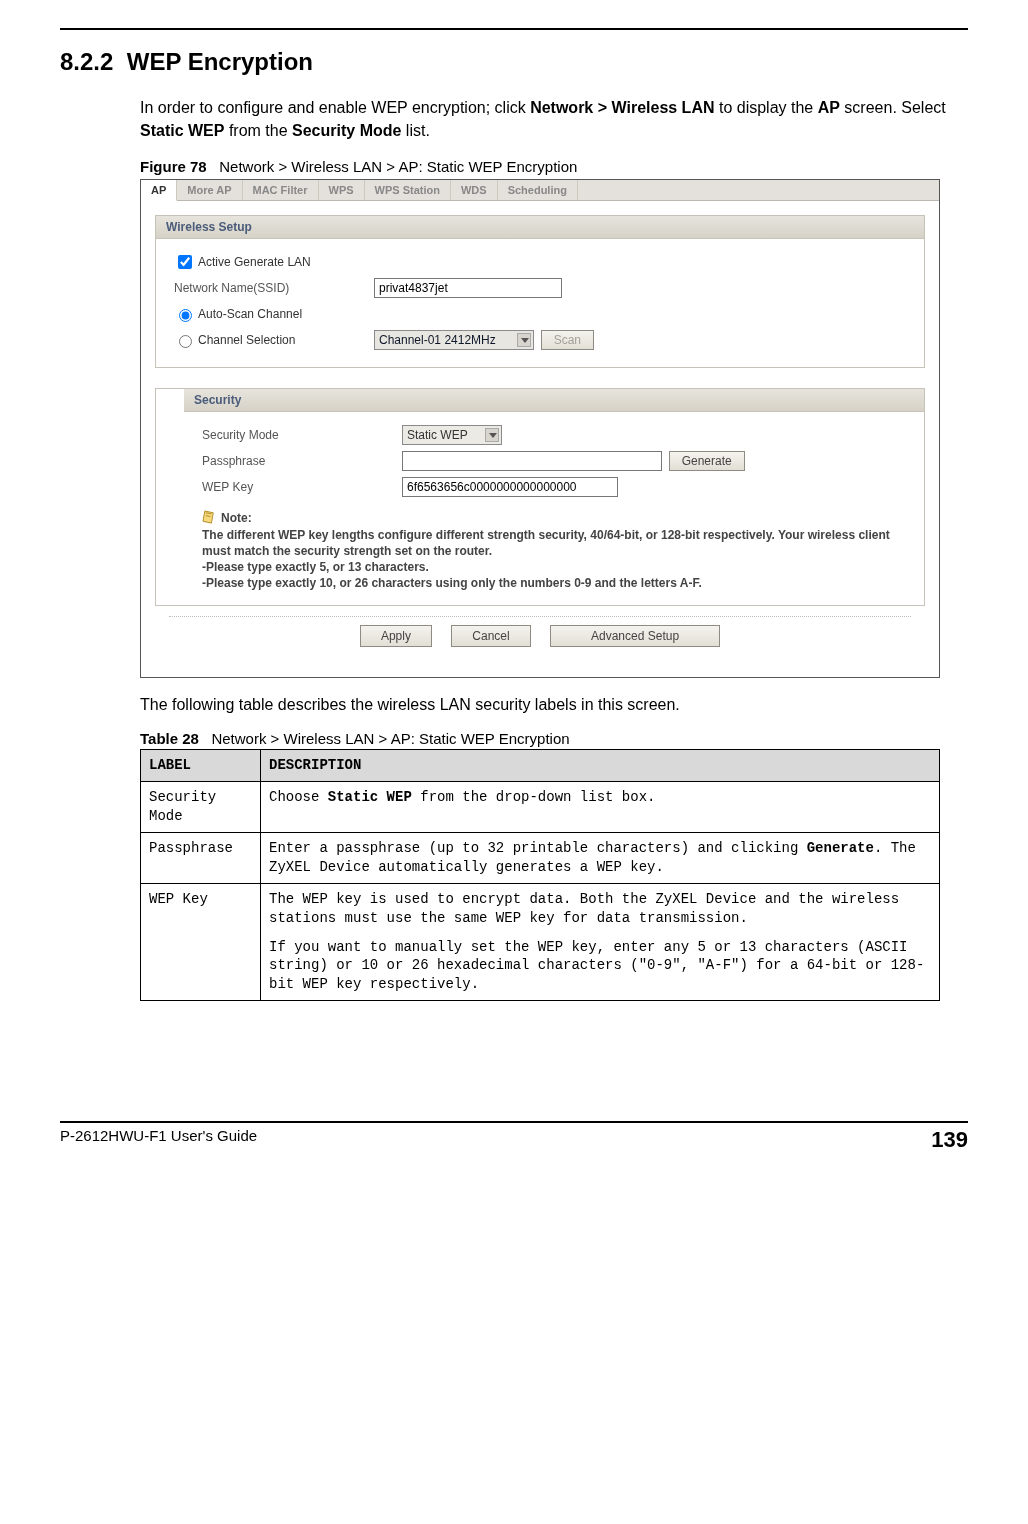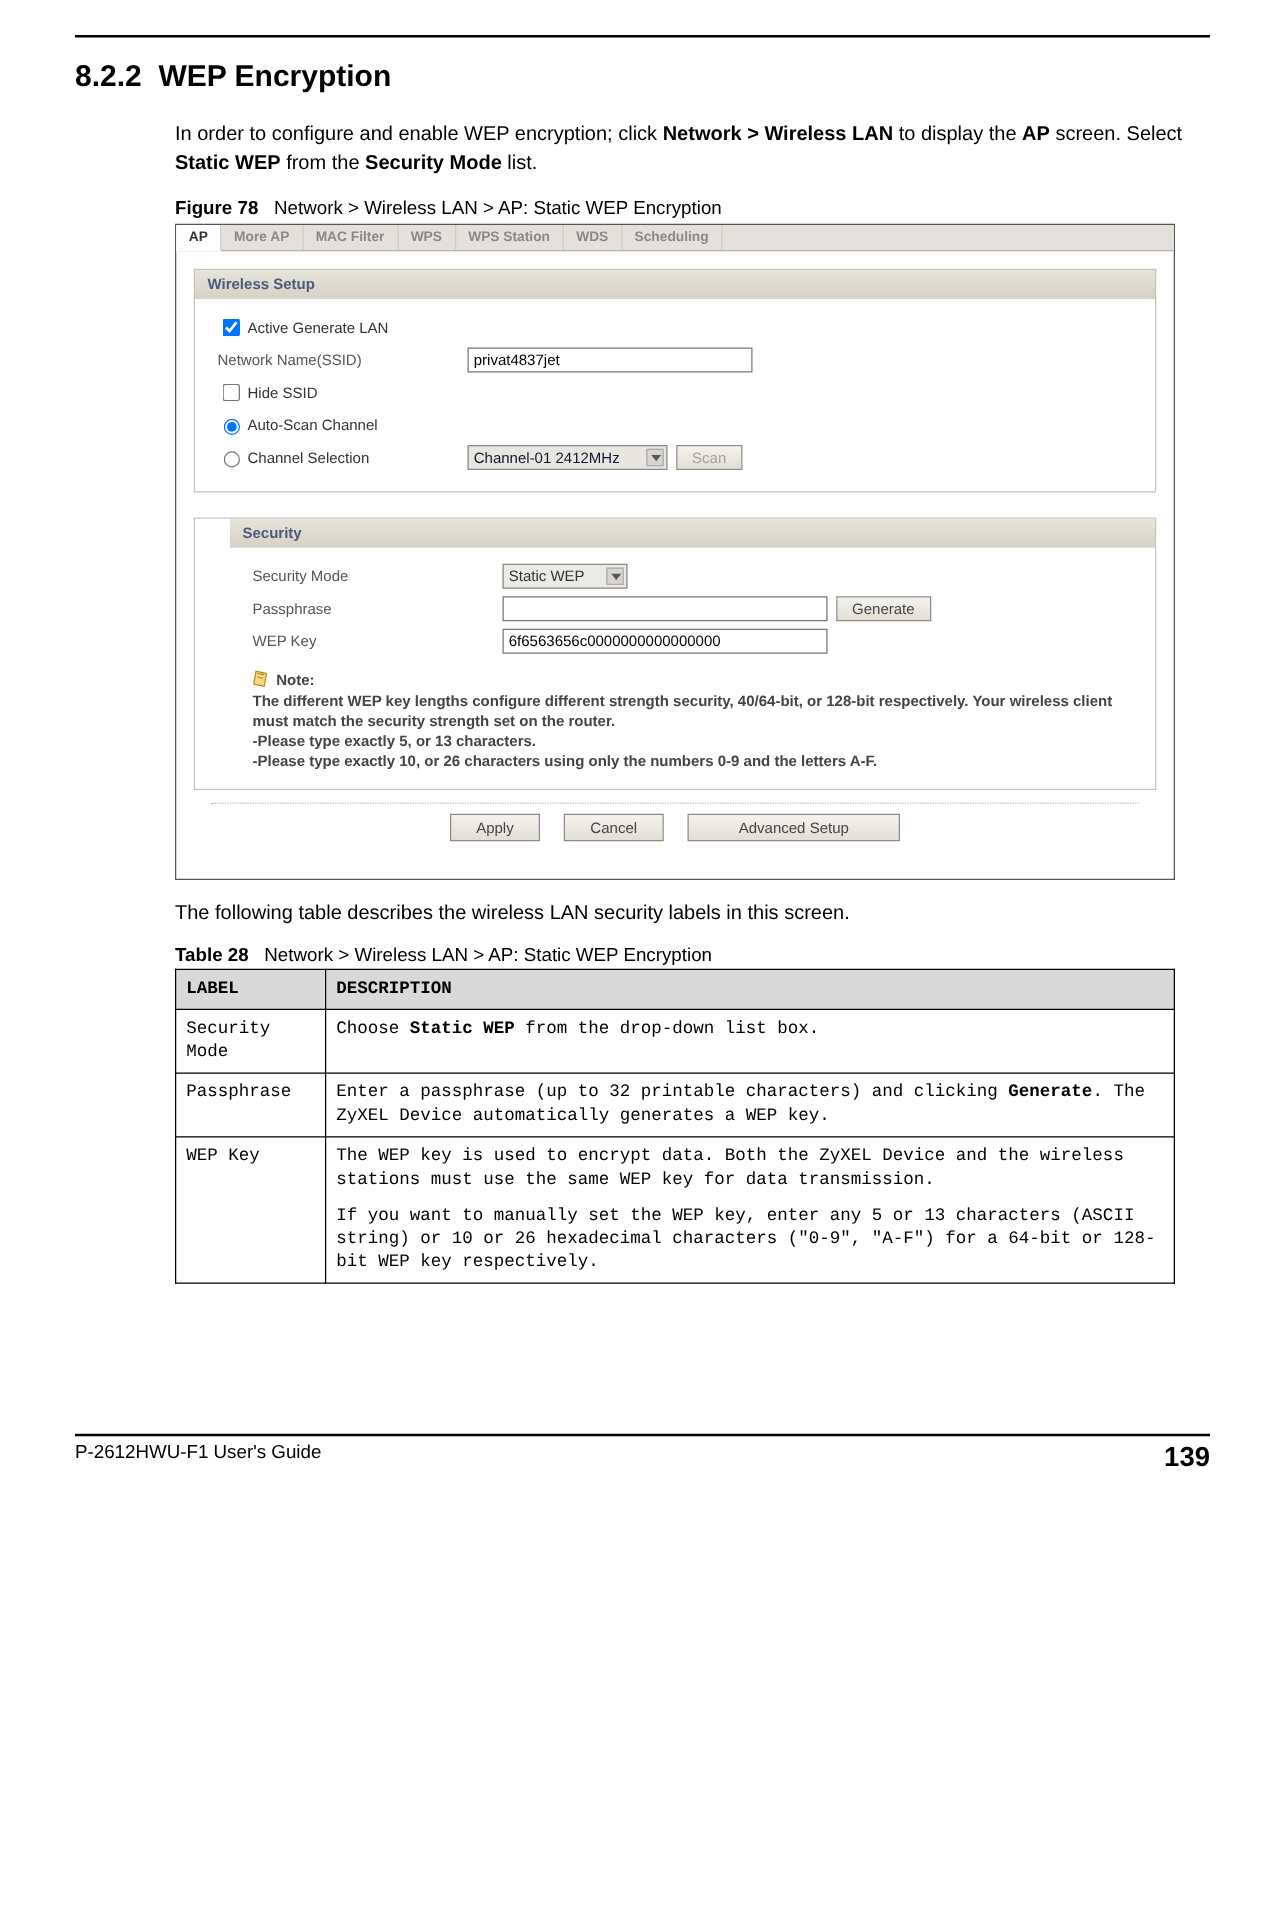--- a/index.html
+++ b/index.html
@@ -199,25 +199,21 @@
 
       <div class="shot-panel">
         <div class="panel-head">Wireless Setup</div>
         <div class="panel-body">
           <div class="row">
             <input type="checkbox" class="chk" checked="" style="">
             <span>Active Generate LAN</span>
           </div>
           <div class="row">
             <span class="lab">Network Name(SSID)</span>
-            <input class="txt" style="width: 228px;" value="privat4837jet">
-          </div>
-          <div class="row">
-            <input type="checkbox" class="chk" style="">
-            <span>Hide SSID</span>
+            <input class="txt" style="width: 188px;" value="privat4837jet">
           </div>
           <div class="row">
             <input type="radio" class="radio" name="ch" checked="" style="">
             <span>Auto-Scan Channel</span>
           </div>
           <div class="row">
             <span style="display:inline-flex;align-items:center;width:200px">
               <input type="radio" class="radio" name="ch" style="">
               <span>Channel Selection</span>
             </span>
@@ -242,21 +238,21 @@
             </span>
           </div>
           <div class="row">
             <span class="lab">Passphrase</span>
             <input class="txt" style="width: 260px;" value="">
             &nbsp;&nbsp;
             <span class="btn">Generate</span>
           </div>
           <div class="row">
             <span class="lab">WEP Key</span>
-            <input class="txt" style="width: 260px;" value="6f6563656c0000000000000000">
+            <input class="txt" style="width: 216px;" value="6f6563656c0000000000000000">
           </div>
           <div class="note-block">
             <span class="note-icon">
               <svg viewBox="0 0 16 16">
                   <polygon points="3,1 12,3 10,14 1,12" fill="#f6d97a" stroke="#b08a2a"></polygon>
                   <line x1="4" y1="3" x2="10" y2="4" stroke="#b08a2a"></line>
                   <line x1="4" y1="6" x2="9" y2="7" stroke="#b08a2a"></line>
                 </svg>
             </span><span>Note:</span><br>
             <span>The different WEP key lengths configure different strength security, 40/64-bit, or 128-bit respectively. Your wireless client must match the security strength set on the router.</span><br>

